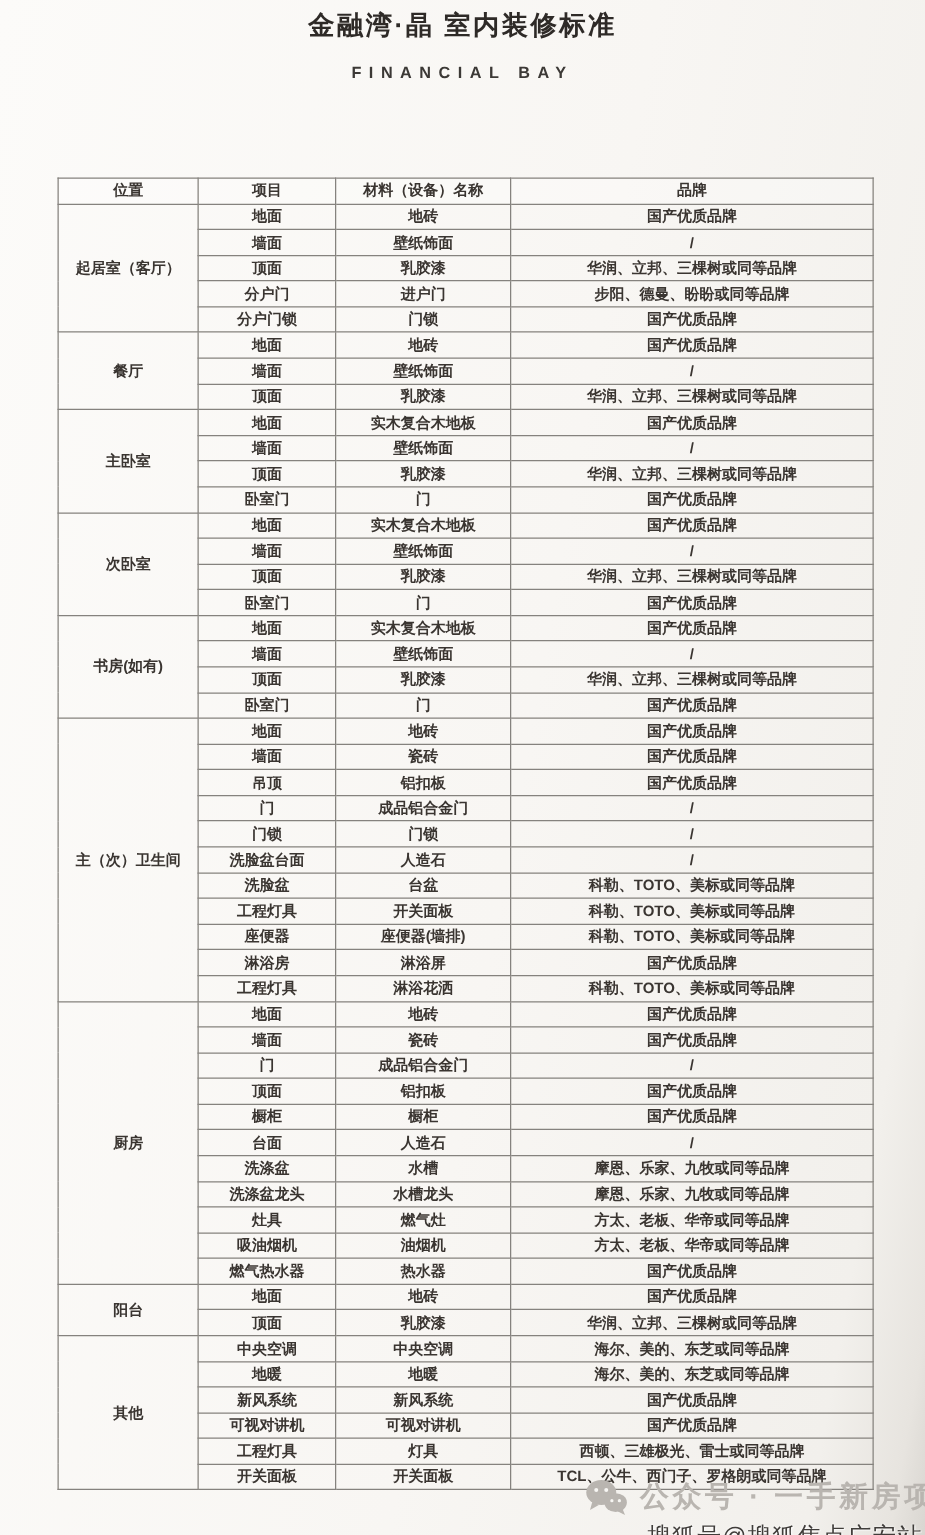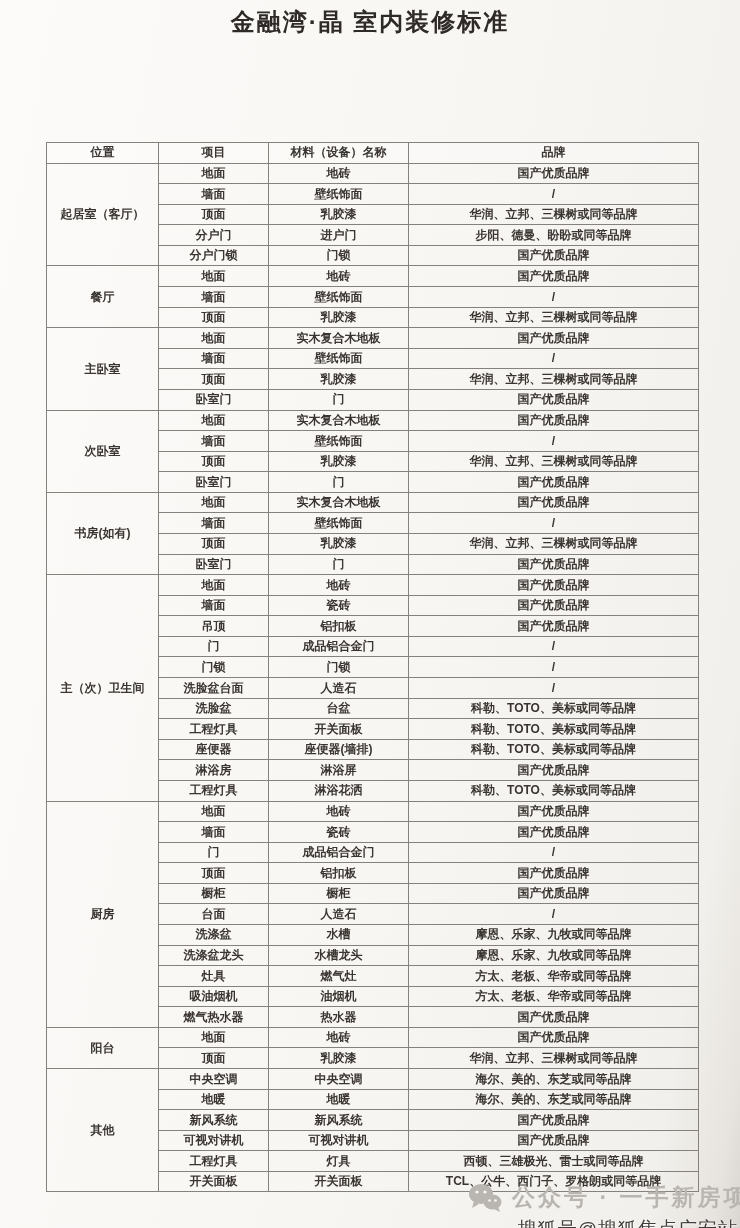--- a/index.html
+++ b/index.html
@@ -12,21 +12,21 @@
     font-family:"Liberation Sans","DejaVu Sans",sans-serif;
     color:var(--ink);
     background:var(--paper);
   }
   .page{
     position:relative;width:740px;height:1228px;
     background:linear-gradient(100deg,#fcfbf9 0%,#f8f6f3 55%,#f2f0ec 90%,#e7e4df 97%,#d9d6d1 100%);
   }
   .title{
     position:absolute;top:6px;left:0;width:100%;
-    text-align:center;font-size:24px;font-weight:bold;letter-spacing:2px;
+    text-align:center;font-size:21px;font-weight:bold;letter-spacing:2px;
     color:#2e2a27;
   }
   .subtitle{
     position:absolute;top:50px;left:0;width:100%;
     text-align:center;font-size:13px;font-weight:bold;letter-spacing:6px;
     color:#3c3936;
   }
   table.spec{
     position:absolute;top:98px;left:46px;width:652px;
     border-collapse:collapse;table-layout:fixed;
@@ -57,20 +57,21 @@
     white-space:nowrap;
     margin-top:16px;
   }
 </style>
 </head>
 <body>
 
 <div class="page">
 
   <div class="title">金融湾·晶 室内装修标准</div>
+  <div class="subtitle">FINANCIAL BAY</div>
 
   <table class="spec">
     <colgroup>
       <col style="width:112px">
       <col style="width:110px">
       <col style="width:140px">
       <col style="width:290px">
     </colgroup>
   <thead>
         <tr>

